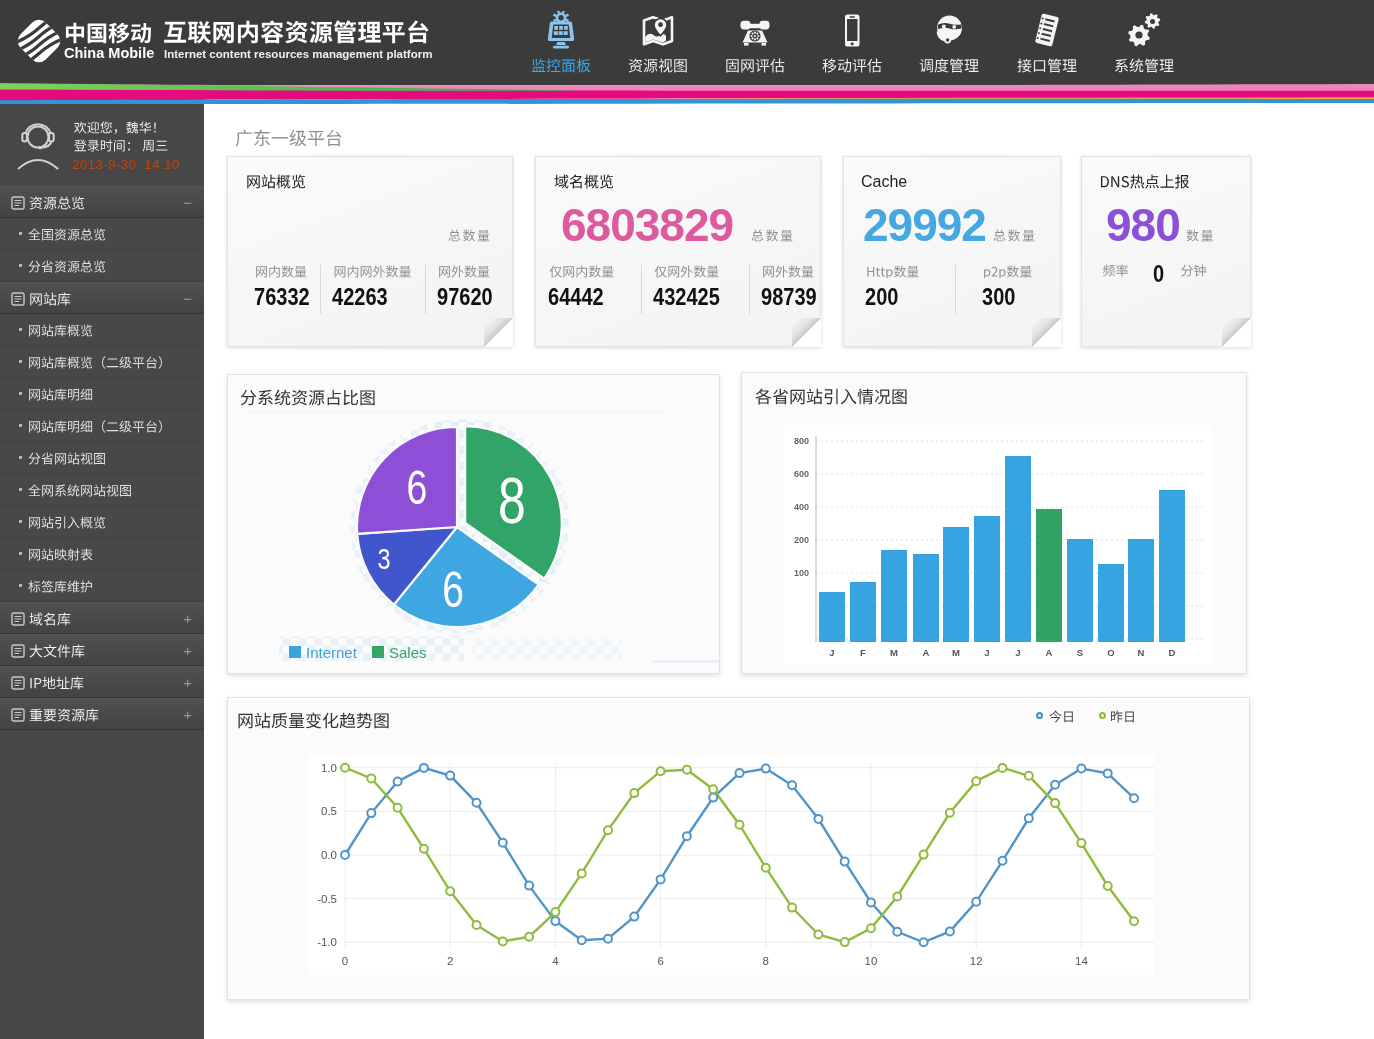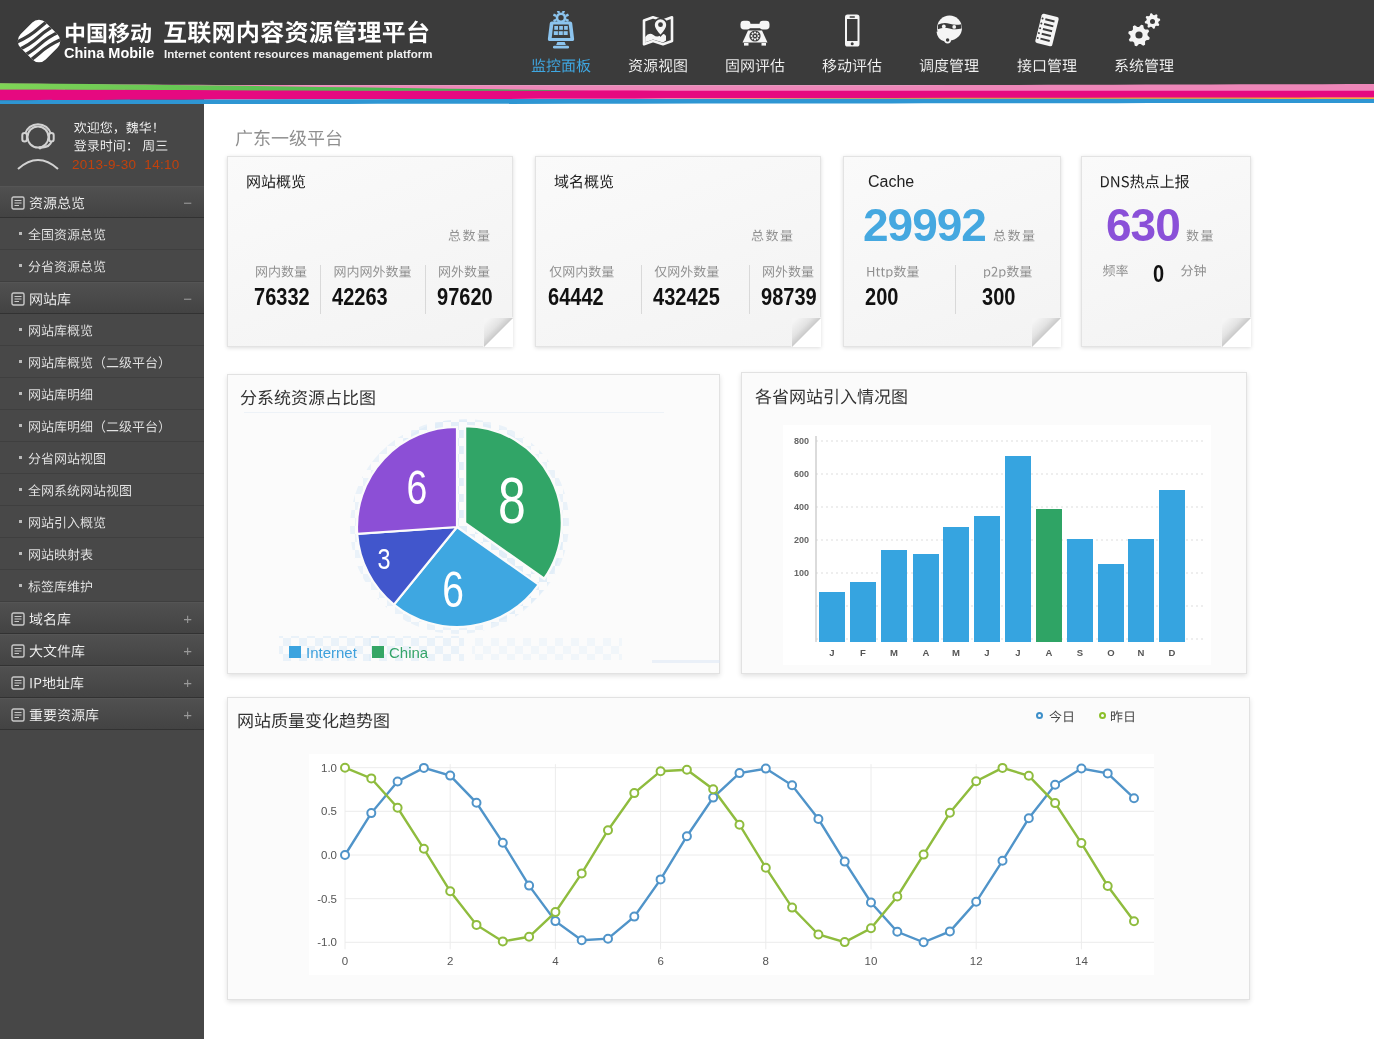--- a/index.html
+++ b/index.html
@@ -683,20 +683,21 @@
       <div class="cut"></div>
       <div class="flap"></div>
       <div class="abs" style="left:17px;top:17px">
         <svg class="t " style="" width="62.0" height="15" viewBox="0 -220 1000 250" fill="#222">
           <use href="#g77" x="0"></use>
           <use href="#g78" x="250"></use>
           <use href="#g59" x="500"></use>
           <use href="#g52" x="750"></use>
         </svg>
       </div>
+      <div class="bign" style="left:25px;top:45px;color:#dd5a9e">6803829</div>
       <div class="abs" style="left:215px;top:72px">
         <svg class="t " style="" width="42.0" height="13" viewBox="0 -220 808 250" fill="#8f8f8f">
           <use href="#g51" x="0"></use>
           <use href="#g91" x="279"></use>
           <use href="#g92" x="558"></use>
         </svg>
       </div>
       <div class="sep" style="left:105px;top:108px;height:49px"></div>
       <div class="sep" style="left:213px;top:108px;height:49px"></div>
       <div class="abs" style="left:12px;top:108px">
@@ -725,21 +726,21 @@
           <use href="#g94" x="250"></use>
           <use href="#g91" x="500"></use>
           <use href="#g92" x="750"></use>
         </svg>
       </div>
       <div class="val" style="left:225px;top:129px">98739</div>
     </div>
     <div class="card" style="left:843px;width:218px">
       <div class="cut"></div>
       <div class="flap"></div>
-      <div class="abs" style="left:24px;top:17px">
+      <div class="abs" style="left:17px;top:17px">
         <div style="font-size:16px;color:#222;line-height:16px">Cache</div>
       </div>
       <div class="bign" style="left:19px;top:45px;color:#45a8e0">29992</div>
       <div class="abs" style="left:149px;top:72px">
         <svg class="t " style="" width="42.0" height="13" viewBox="0 -220 808 250" fill="#8f8f8f">
           <use href="#g51" x="0"></use>
           <use href="#g91" x="279"></use>
           <use href="#g92" x="558"></use>
         </svg>
       </div>
@@ -773,21 +774,21 @@
         <svg class="t " style="" width="93.1" height="15" viewBox="0 -220 1502 250" fill="#222">
           <use href="#g100" x="0"></use>
           <use href="#g101" x="172"></use>
           <use href="#g102" x="353"></use>
           <use href="#g103" x="502"></use>
           <use href="#g104" x="752"></use>
           <use href="#g105" x="1002"></use>
           <use href="#g106" x="1252"></use>
         </svg>
       </div>
-      <div class="bign" style="left:24px;top:45px;color:#8a50d8">630</div>
+      <div class="bign" style="left:24px;top:45px;color:#8a50d8">980</div>
       <div class="abs" style="left:104px;top:72px">
         <svg class="t " style="" width="27.5" height="13" viewBox="0 -220 529 250" fill="#8f8f8f">
           <use href="#g91" x="0"></use>
           <use href="#g92" x="279"></use>
         </svg>
       </div>
       <div class="abs" style="left:20px;top:107px">
         <svg class="t " style="" width="27.0" height="13" viewBox="0 -220 500 250" fill="#8f8f8f">
           <use href="#g107" x="0"></use>
           <use href="#g108" x="250"></use>
@@ -841,21 +842,21 @@
       <g transform="translate(226,233) scale(.78,1)">
         <text x="0" y="0" font-size="50" fill="#fff" font-family="Liberation Sans" text-anchor="middle">6</text>
       </g>
       <g transform="translate(157,195) scale(.78,1)">
         <text x="0" y="0" font-size="30" fill="#fff" font-family="Liberation Sans" text-anchor="middle">3</text>
       </g>
     </svg>
     <div class="abs" style="left:289px;top:646px;width:12px;height:12px;background:#3ba3df"></div>
     <div class="abs" style="left:306px;top:644px;color:#3ea0dc;font-size:15px">Internet</div>
     <div class="abs" style="left:372px;top:646px;width:12px;height:12px;background:#35a665"></div>
-    <div class="abs" style="left:389px;top:644px;color:#35a46a;font-size:15px">China</div>
+    <div class="abs" style="left:389px;top:644px;color:#35a46a;font-size:15px">Sales</div>
     <div class="panel" style="left:741px;top:372px;width:506px;height:302px"></div>
     <div class="abs" style="left:755px;top:388px">
       <svg class="t " style="" width="153.0" height="17" viewBox="0 -220 2250 250" fill="#333">
         <use href="#g112" x="0"></use>
         <use href="#g56" x="250"></use>
         <use href="#g24" x="500"></use>
         <use href="#g57" x="750"></use>
         <use href="#g68" x="1000"></use>
         <use href="#g69" x="1250"></use>
         <use href="#g113" x="1500"></use>

